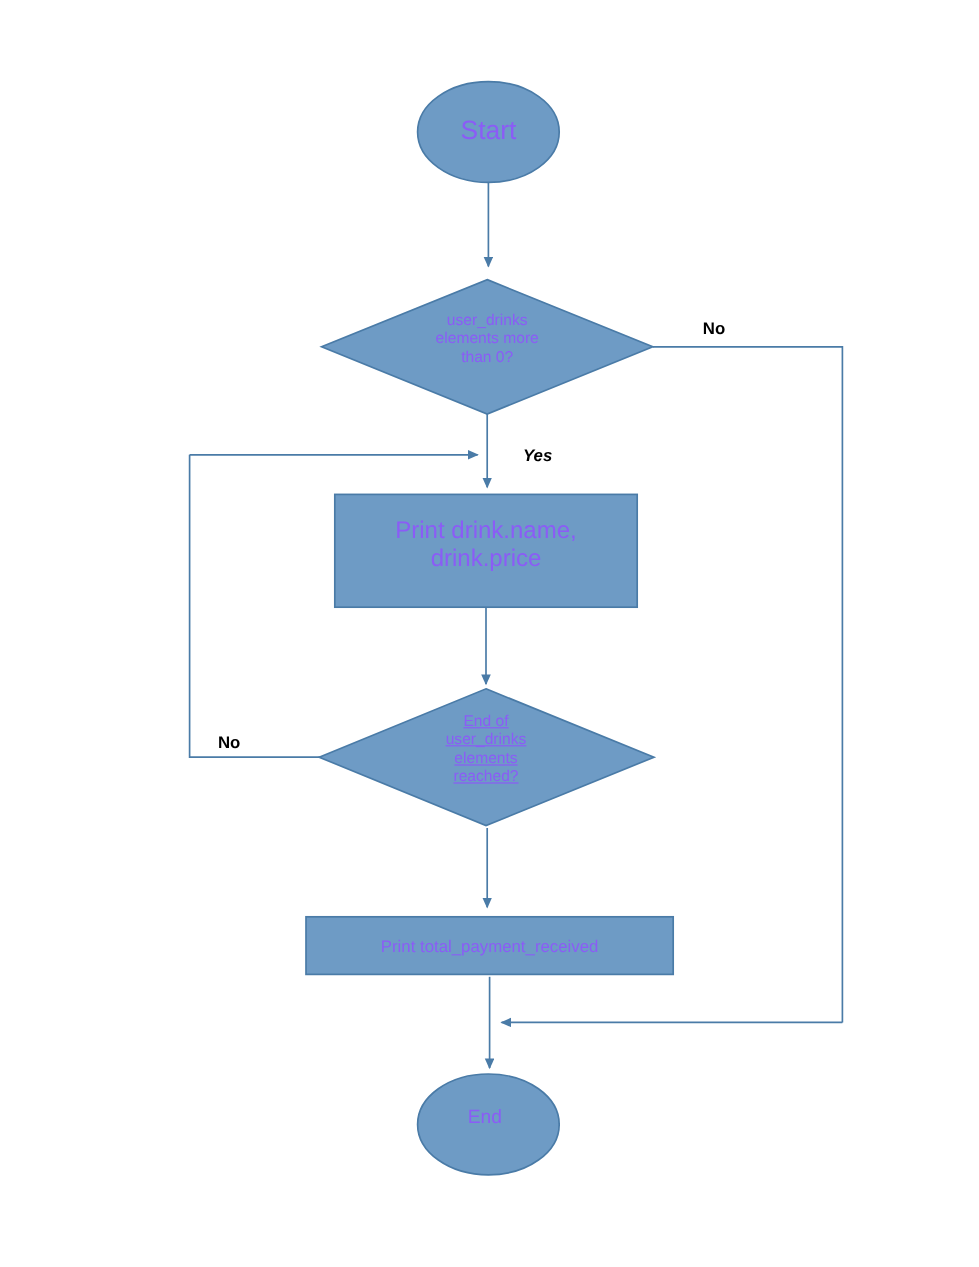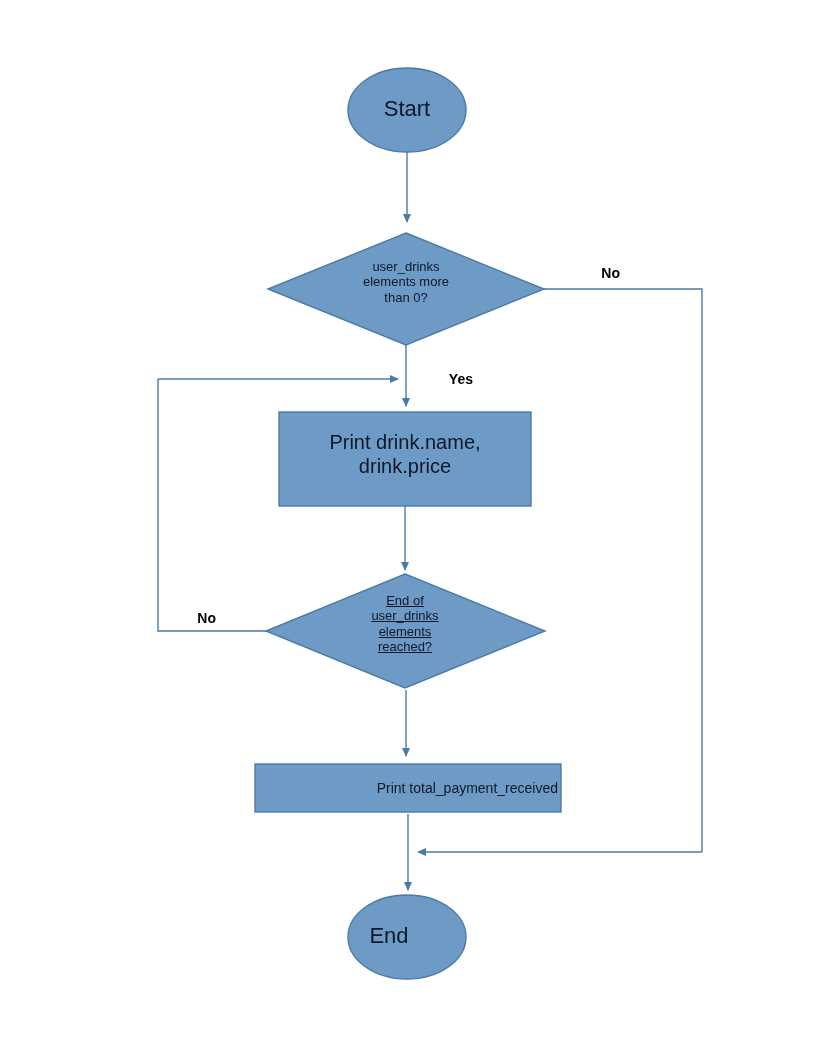--- a/index.html
+++ b/index.html
@@ -17,31 +17,31 @@
   #canvas {
     position: absolute;
     left: 0;
     top: 0;
     width: 816px;
     height: 1056px;
   }
   .node-text {
     position: absolute;
     text-align: center;
-    color: #0f172a;
+    color: #8b5cf6;
     pointer-events: none;
     white-space: pre-line;
     line-height: 1.18;
   }
   .edge-label {
     position: absolute;
     color: #000000;
     font-weight: bold;
     font-size: 14px;
-    text-align: right;
+    text-align: center;
   }
 </style>
 </head>
 <body>
 
 <svg id="canvas" viewBox="0 0 816 1056" xmlns="http://www.w3.org/2000/svg">
   <defs>
     <marker id="arrow" markerWidth="10" markerHeight="10" refX="8" refY="4" orient="auto" markerUnits="userSpaceOnUse">
       <path d="M0,0 L9,4 L0,8 z" fill="#4a7ba7"></path>
     </marker>
@@ -74,21 +74,21 @@
 than 0?</div>
 
 <div class="node-text" style="left:285px; top:431px; width:240px; font-size:20px;">Print drink.name,
 drink.price</div>
 
 <div class="node-text" style="left:305px; top:593px; width:200px; font-size:13px;text-decoration:underline;">End of
 user_drinks
 elements
 reached?</div>
 
-<div class="node-text" style="left:258px; top:780px; width:300px; font-size:14px;text-align:right;">Print total_payment_received</div>
+<div class="node-text" style="left:258px; top:780px; width:300px; font-size:14px;">Print total_payment_received</div>
 
-<div class="node-text" style="left:289px; top:923px; width:200px; font-size:22px;">End</div>
+<div class="node-text" style="left:304px; top:923px; width:200px; font-size:16px;">End</div>
 
 <div class="edge-label" style="left:570px; top:265px; width:50px;">No</div>
 
-<div class="edge-label" style="left:423px; top:371px; width:50px;">Yes</div>
+<div class="edge-label" style="left:423px; top:371px; width:50px;font-style:italic;">Yes</div>
 
 <div class="edge-label" style="left:166px; top:610px; width:50px;">No</div>
 
 </body></html>

